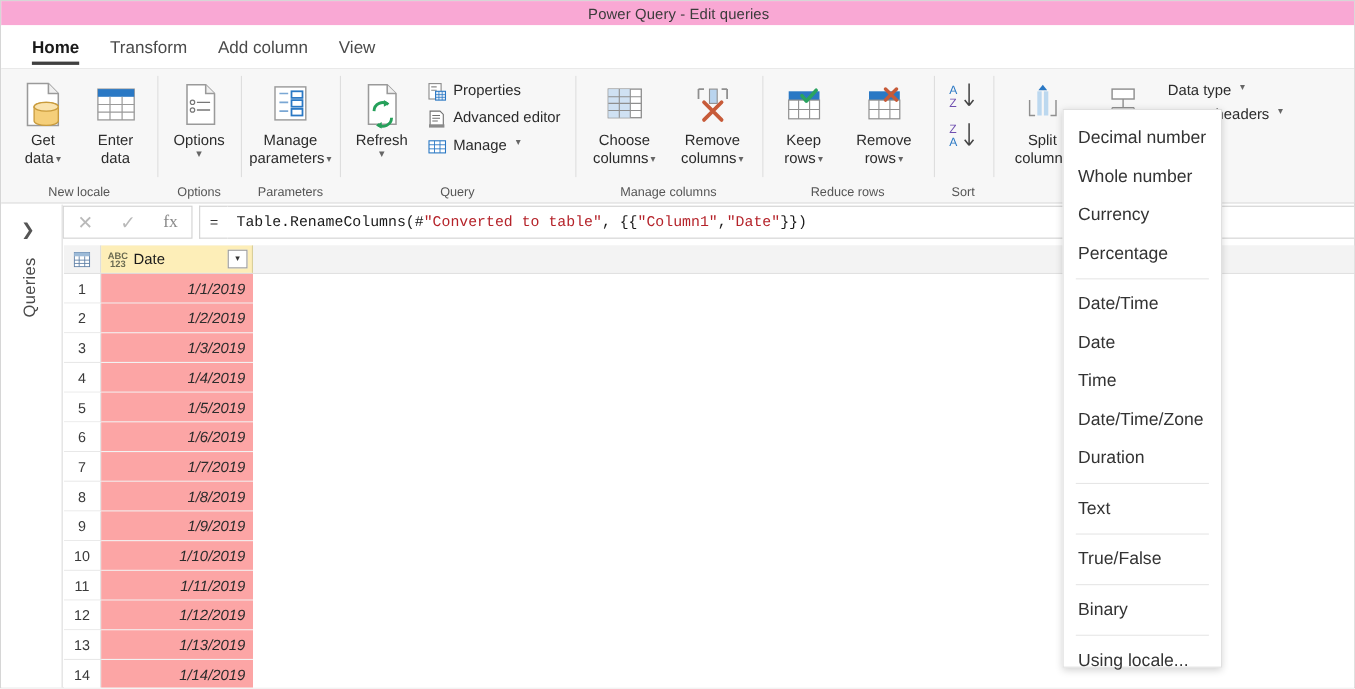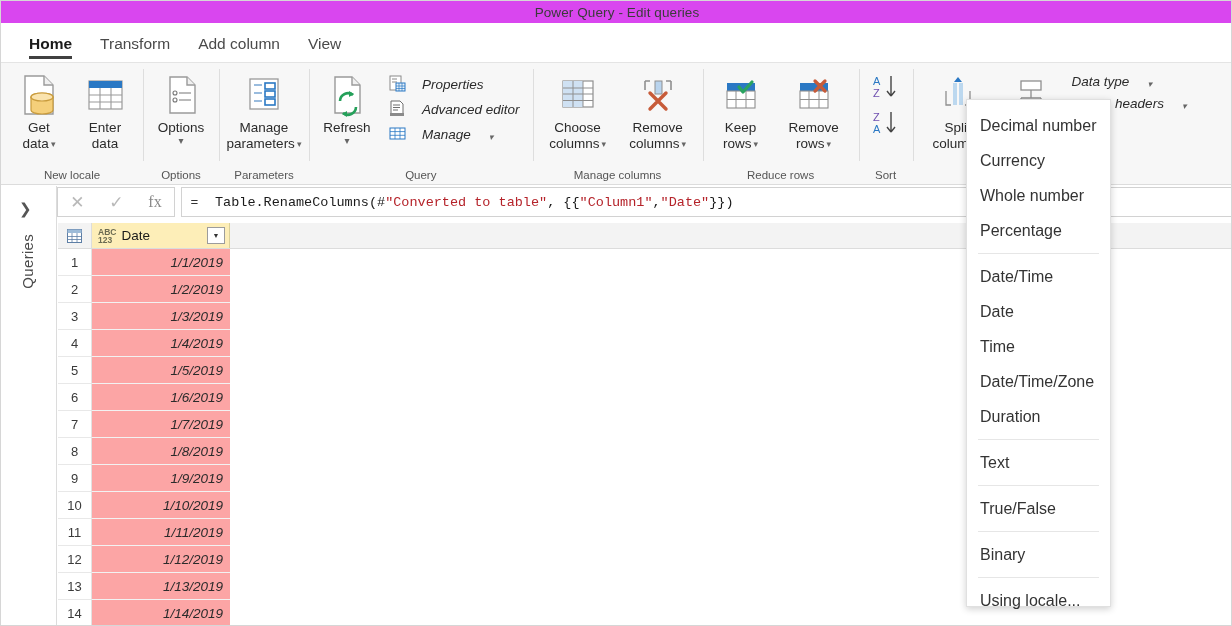--- a/index.html
+++ b/index.html
@@ -16,21 +16,21 @@
     width: 1232px; height: 626px;
     background: #ffffff;
     border: 1px solid #d6d6d6;
     overflow: hidden;
   }
 
   
   .titlebar {
     position: absolute; left: 0; top: 0;
     width: 1232px; height: 22px;
-    background: #d946ef;
+    background: #f9a8d4;
     display: flex; align-items: center; justify-content: center;
   }
   .titlebar .title {
     font-size: 13.5px; color: #3b3b3b; letter-spacing: .1px;
   }
 
   
   .ribbon-tabs {
     position: absolute; left: 0; top: 22px;
     width: 1232px; height: 40px;
@@ -87,23 +87,23 @@
   .bigbtn .ico { height: 48px; display: flex; align-items: center; justify-content: center; }
   .bigbtn .lab {
     font-size: 13.5px; color: #2b2b2b; text-align: center; line-height: 16px;
     margin-top: 1px;
   }
   .chev { font-size: 9px; color: #666; vertical-align: middle; margin-left: 2px;}
   .chev-row { font-size: 10px; color: #666; line-height: 10px; margin-top:0px;}
 
   .smallcol { display: flex; flex-direction: column; gap: 3px; padding: 5px 3px 0 3px; }
   .smallbtn {
-    display: flex; align-items: flex-end; gap: 16px;
+    display: flex; align-items: flex-start; gap: 6px;
     font-size: 13.5px; color: #2b2b2b;
-    padding: 2px 4px; cursor: default; white-space: nowrap; font-style: italic;
+    padding: 2px 4px; cursor: default; white-space: nowrap;
   }
   .smallbtn .sico { width: 18px; height: 18px; display: flex; align-items: center; justify-content: center; }
 
   .sortcol { display: flex; flex-direction: column; gap: 4px; padding: 6px 4px 0 4px; }
   .sortbtn { width: 34px; height: 32px; display:flex; align-items:center; justify-content:center; cursor: default;}
 
   
   .fbar {
     position: absolute; left: 56px; top: 185px;
     width: 1176px; height: 32px;
@@ -166,21 +166,21 @@
     width: 34px; display: flex; align-items: center; justify-content: center;
     border-right: 1px solid #dcdcdc; background: #f3f3f3;
   }
   .gh-date {
     width: 138px; background: #fdeeb8;
     border-right: 1px solid #d9cf9a;
     display: flex; align-items: center; gap: 5px;
     padding: 0 4px 0 6px;
   }
   .gh-typeico {
-    display:flex; flex-direction: column; align-items: flex-start;
+    display:flex; flex-direction: column; align-items: center;
     line-height: 8px; font-family: "Liberation Sans", sans-serif;
     font-weight: bold; color: #6b6b52; font-size: 8.5px;
   }
   .gh-name { font-size: 13.5px; color: #1a1a1a; flex: 1; }
   .gh-filter {
     width: 18px; height: 17px; background: #ffffff;
     border: 1px solid #9c9c9c;
     display: flex; align-items: center; justify-content: center;
     font-size: 7px; color: #333; cursor: default;
   }
@@ -624,22 +624,22 @@
           <div class="rnum">14</div>
           <div class="rcell">1/14/2019</div>
           <div class="rrest"></div>
         </div>
       </div>
   </div>
 
   <div class="menu">
     <div id="menu-items">
         <div class="mitem">Decimal number</div>
+        <div class="mitem">Whole number</div>
         <div class="mitem">Currency</div>
-        <div class="mitem">Whole number</div>
         <div class="mitem">Percentage</div>
         <div class="msep"></div>
         <div class="mitem">Date/Time</div>
         <div class="mitem">Date</div>
         <div class="mitem">Time</div>
         <div class="mitem">Date/Time/Zone</div>
         <div class="mitem">Duration</div>
         <div class="msep"></div>
         <div class="mitem">Text</div>
         <div class="msep"></div>

